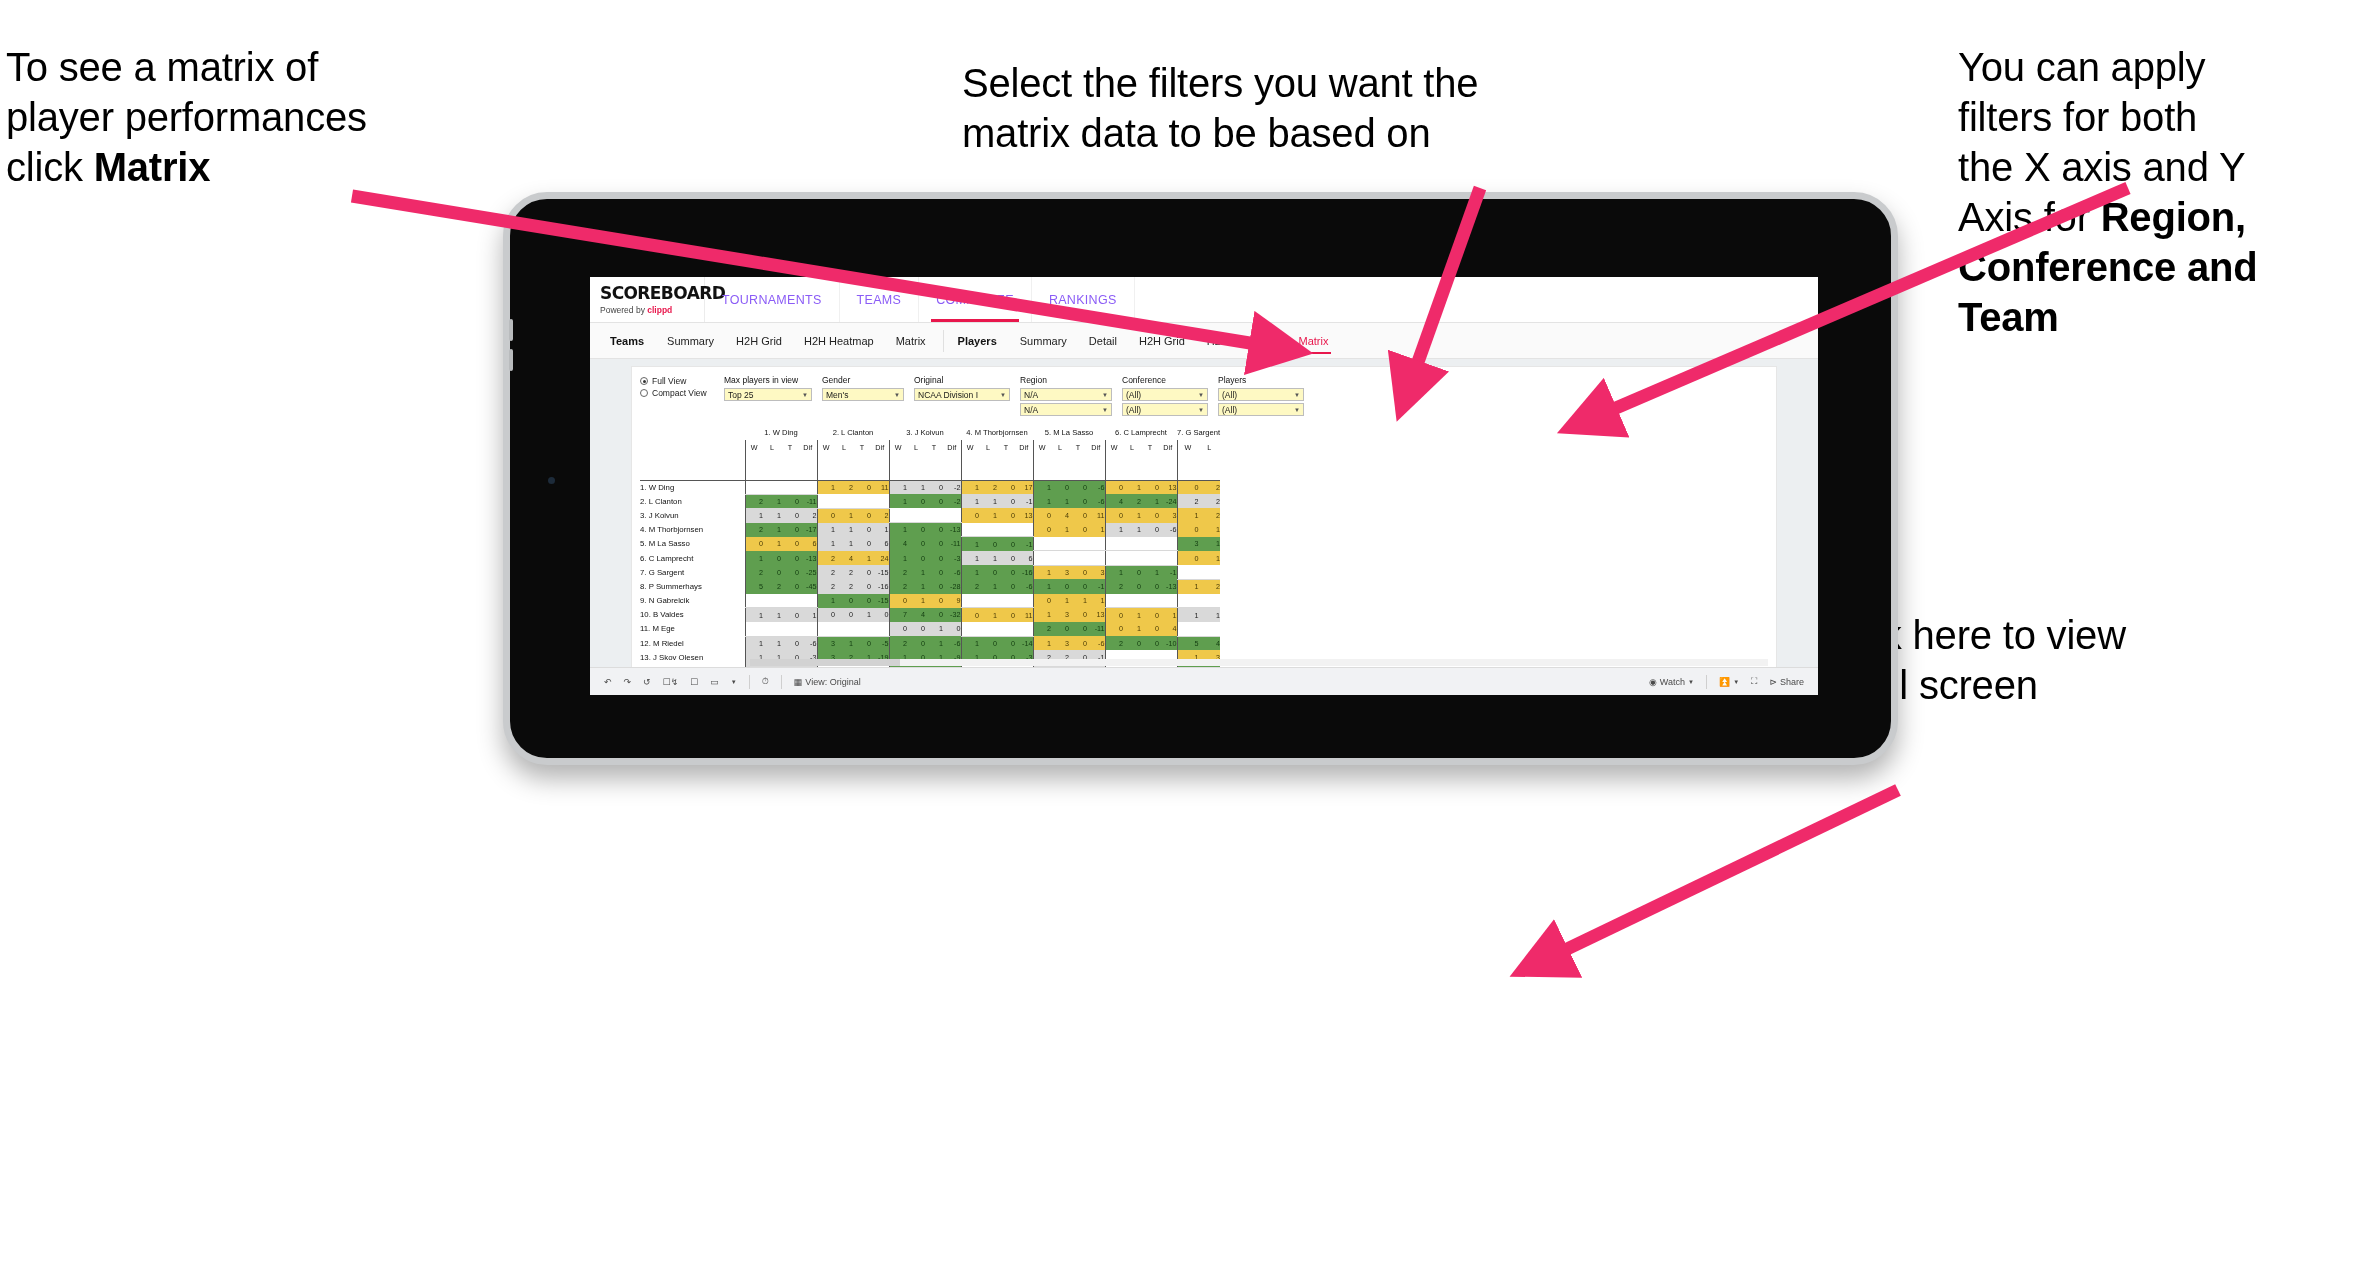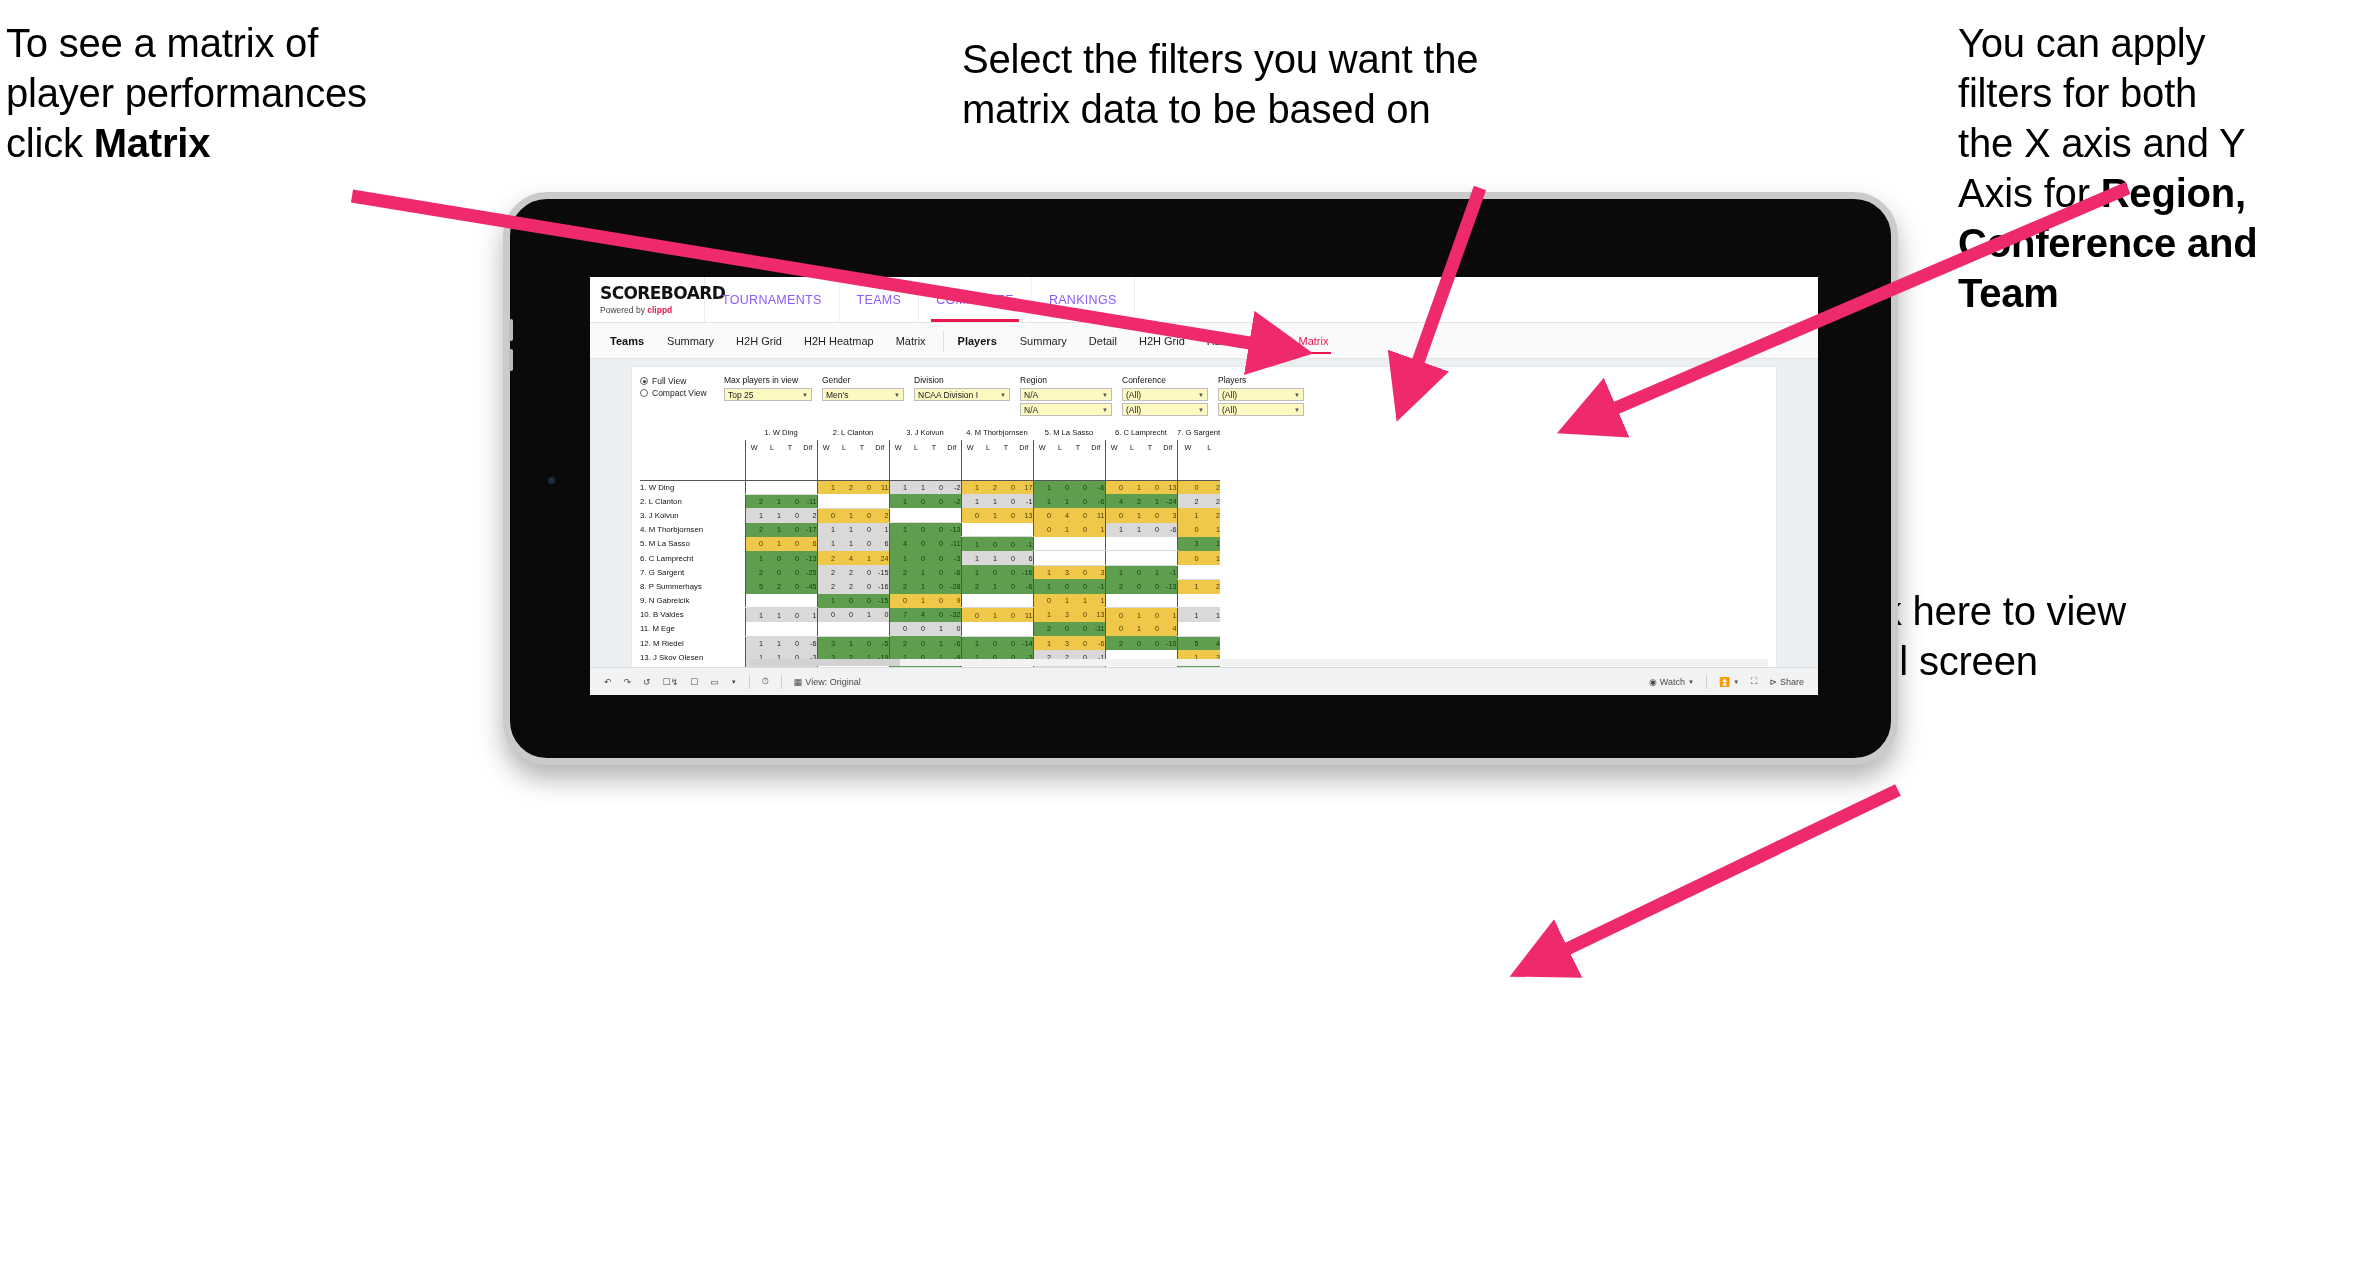--- a/index.html
+++ b/index.html
@@ -13,20 +13,21 @@
   }
 
   
   .callout{
     position:absolute;
     font-size:40px;
     line-height:1.25;
     color:#000;
     font-weight:400;
     letter-spacing:-0.2px;
+    margin-top:24px;
   }
   .callout b{font-weight:700;}
   #c-left   { left:6px;   top:18px;  width:520px; }
   #c-mid    { left:962px; top:34px;  width:700px; }
   #c-right  { left:1958px;top:18px;  width:420px; }
   #c-bottom { left:1816px;top:586px; width:440px; }
 
   
   .arrows{position:absolute;left:0;top:0;width:2378px;height:1280px;pointer-events:none;}
 
@@ -257,21 +258,21 @@
 
           <div class="fcol">
             <div class="flabel">Gender</div>
             <div class="ddl w-gen">
               <span>Men's</span>
               <span class="car">▼</span>
             </div>
           </div>
 
           <div class="fcol">
-            <div class="flabel">Division</div>
+            <div class="flabel">Original</div>
             <div class="ddl w-div">
               <span>NCAA Division I</span>
               <span class="car">▼</span>
             </div>
           </div>
 
           <div class="fcol">
             <div class="flabel">Region</div>
             <div class="ddl w-reg">
               <span>N/A</span>

